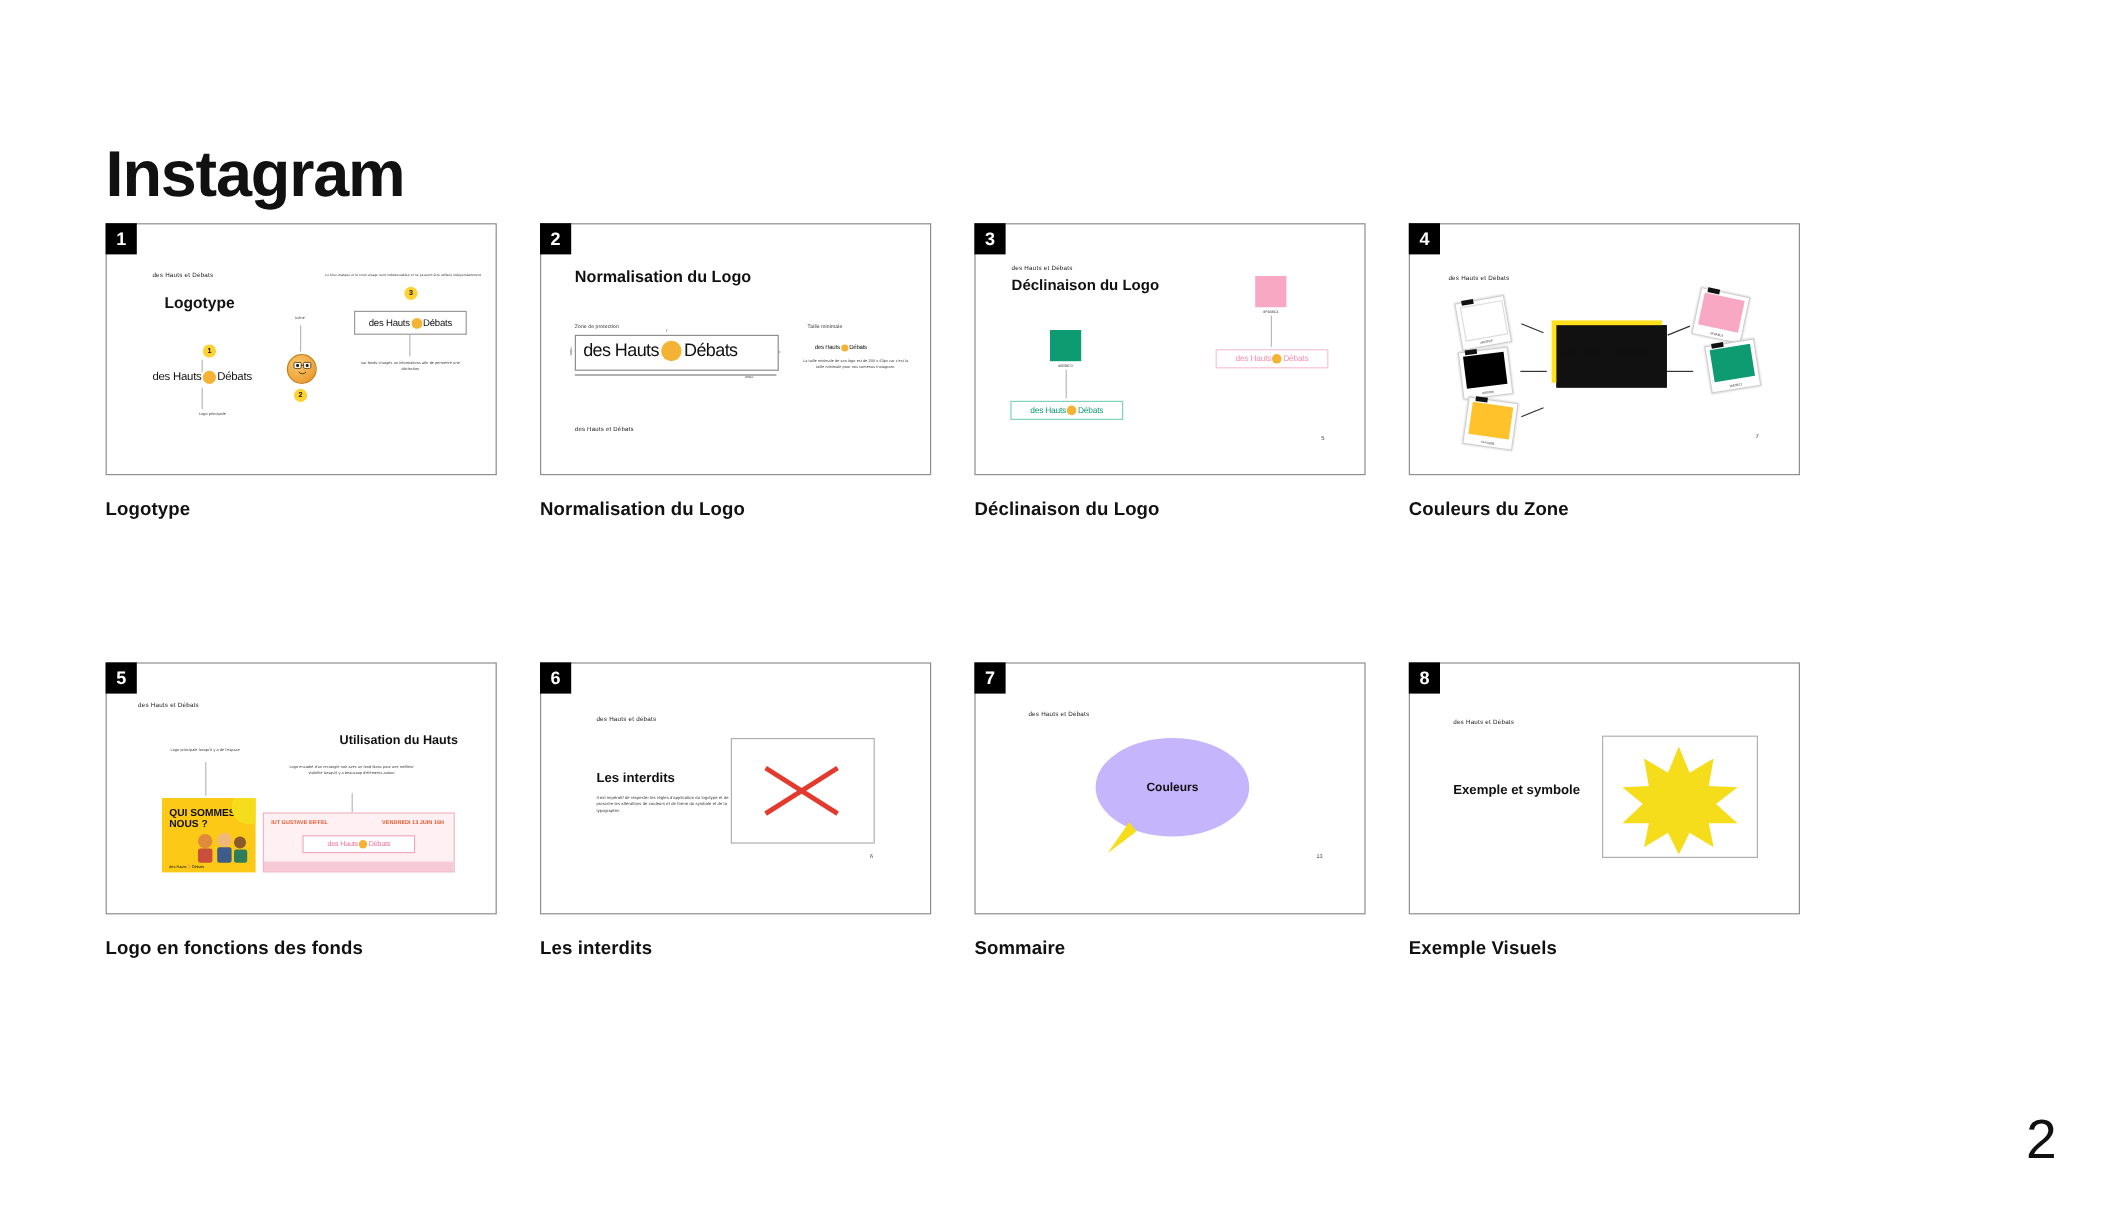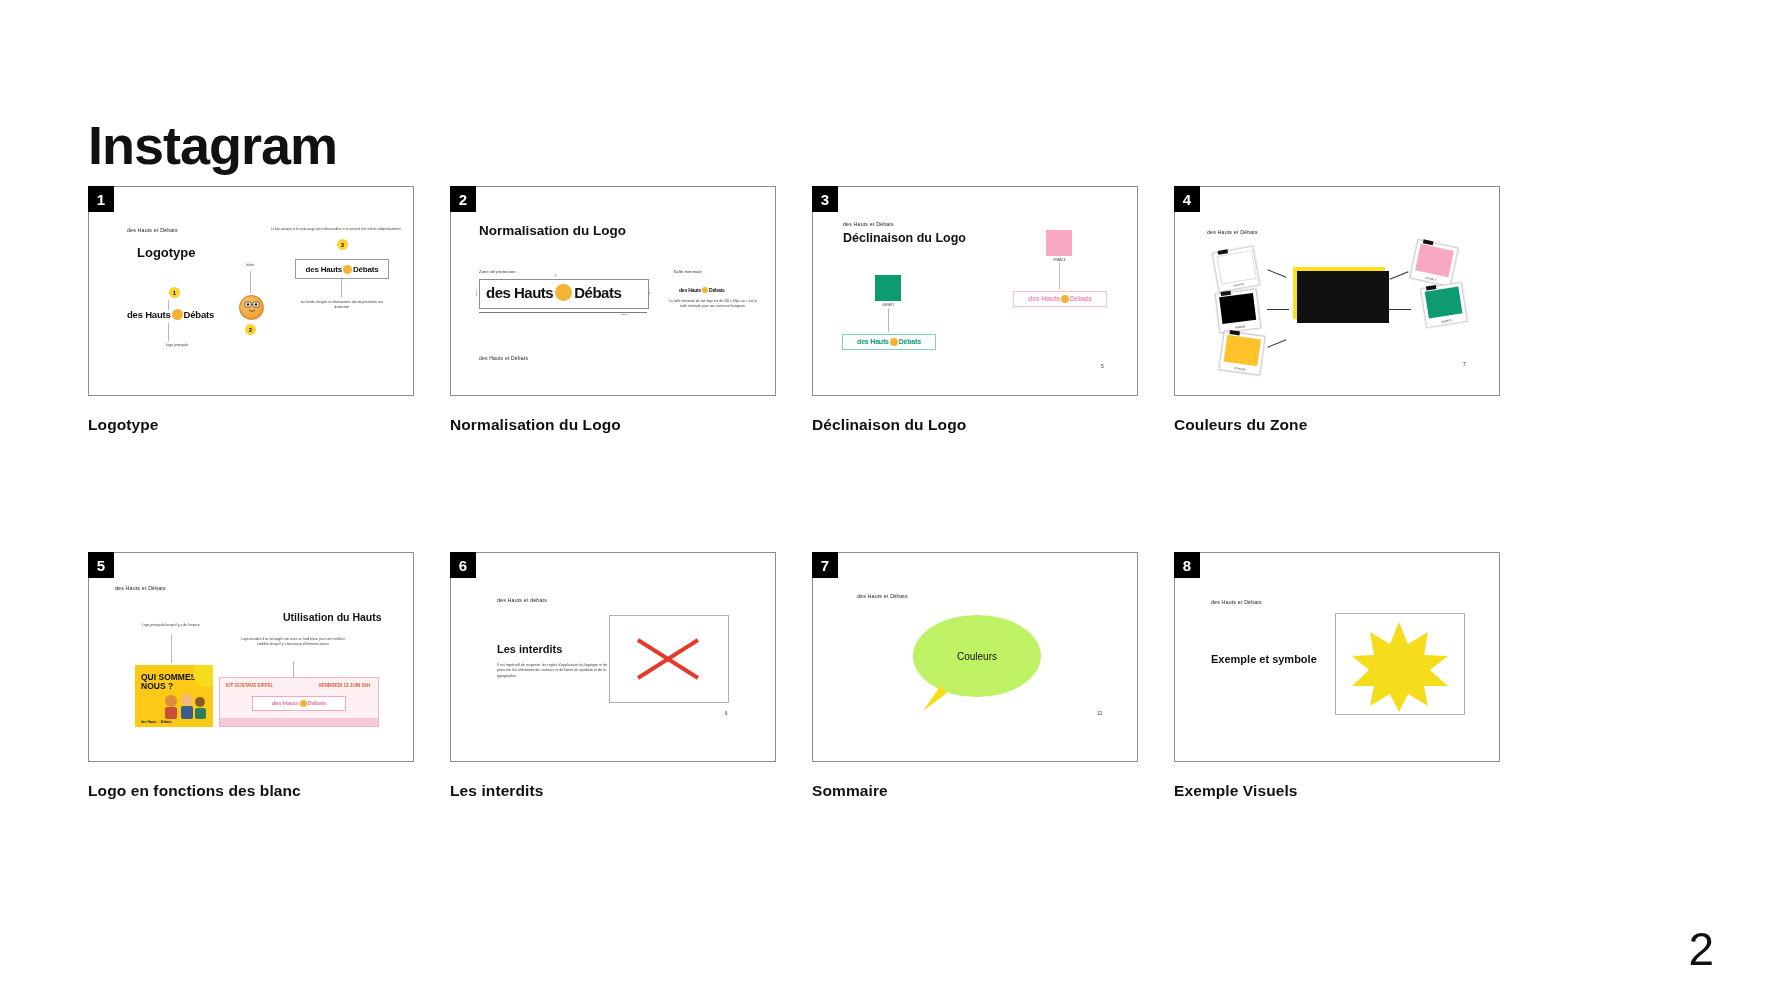--- a/index.html
+++ b/index.html
@@ -44,22 +44,22 @@
   .slide-h{position:absolute;font-weight:bold;color:#111;}
   .micro{position:absolute;font-size:3.1px;color:#333;line-height:1.5;letter-spacing:.1px;}
   .pnum{position:absolute;font-size:5px;color:#333;}
   .vline{position:absolute;background:#b9b9b9;width:1px;}
   .numdot{
     position:absolute;border-radius:50%;background:#FFD233;
     color:#111;font-size:6px;font-weight:bold;
     display:flex;align-items:center;justify-content:center;
   }
   
-  .logo{position:absolute;display:flex;align-items:flex-start;white-space:nowrap;
-        font-weight:bold;color:#111;}
+  .logo{position:absolute;display:flex;align-items:flex-end;white-space:nowrap;
+        font-weight:normal;color:#111;}
   .logo .dot{border-radius:50%;background:#F5B335;display:inline-block;}
   
   .s1-face{
     position:absolute;border-radius:50%;
     background:radial-gradient(circle at 35% 32%, #F7C56B 0%, #F0A63C 62%, #D98A24 100%);
     border:1px solid #C8801F;
     display:flex;align-items:center;justify-content:center;
     font-size:7px;color:#3a2a10;
   }
   .boxlogo{position:absolute;border:1px solid #9a9a9a;background:#fff;
@@ -85,23 +85,23 @@
               font-weight:bold;color:#111;}
   .yellowcard::after{content:"";position:absolute;left:4px;top:4px;right:-4px;bottom:-4px;
                      background:#111;z-index:-1;}
   
   .poster{position:absolute;overflow:hidden;}
   .poster-yellow{background:#FBC916;}
   .poster-pink{background:#FFF0F3;border:1px solid #F2B6C4;}
   
   .xbox{position:absolute;border:1px solid #b0b0b0;background:#fff;}
   
-  .bubble{position:absolute;background:#bef264;border-radius:50%;
+  .bubble{position:absolute;background:#c4b5fd;border-radius:50%;
           display:flex;align-items:center;justify-content:center;
-          font-weight:normal;color:#111;}
+          font-weight:bold;color:#111;}
   
   .framebox{position:absolute;border:1px solid #b0b0b0;background:#fff;}
   .page-number{
     position:absolute;right:52px;bottom:32px;
     font-size:46px;color:#111;line-height:1;
   }
 </style>
 </head>
 <body>
 
@@ -321,21 +321,21 @@
               <span class="logo" style="position:static;font-size:6px;color:#F0739B;letter-spacing:-.2px;">
                 <span>des Hauts</span>
                 <span class="dot" style="width:7px;height:7px;margin:0 1px;"></span>
                 <span>Débats</span>
               </span>
             </div>
             <div style="position:absolute;left:0;bottom:0;width:100%;height:8px;background:#F6C9D6;"></div>
           </div>
         </div>
       </div>
-      <div class="caption">Logo en fonctions des blanc</div>
+      <div class="caption">Logo en fonctions des fonds</div>
     </div>
 
     <div class="cell">
       <div class="thumb-wrap">
         <div class="badge">6</div>
         <div class="thumb">
           <div class="brandline" style="left:46px;top:44px;">des Hauts et débats</div>
           <div class="slide-h" style="left:46px;top:90px;font-size:11px;">Les interdits</div>
           <div class="micro" style="left:46px;top:110px;width:112px;font-size:3.4px;line-height:1.6;">Il est impératif de respecter les règles d'application du logotype et de proscrire les altérations de couleurs et de forme du symbole et de la typographie.</div>
 

